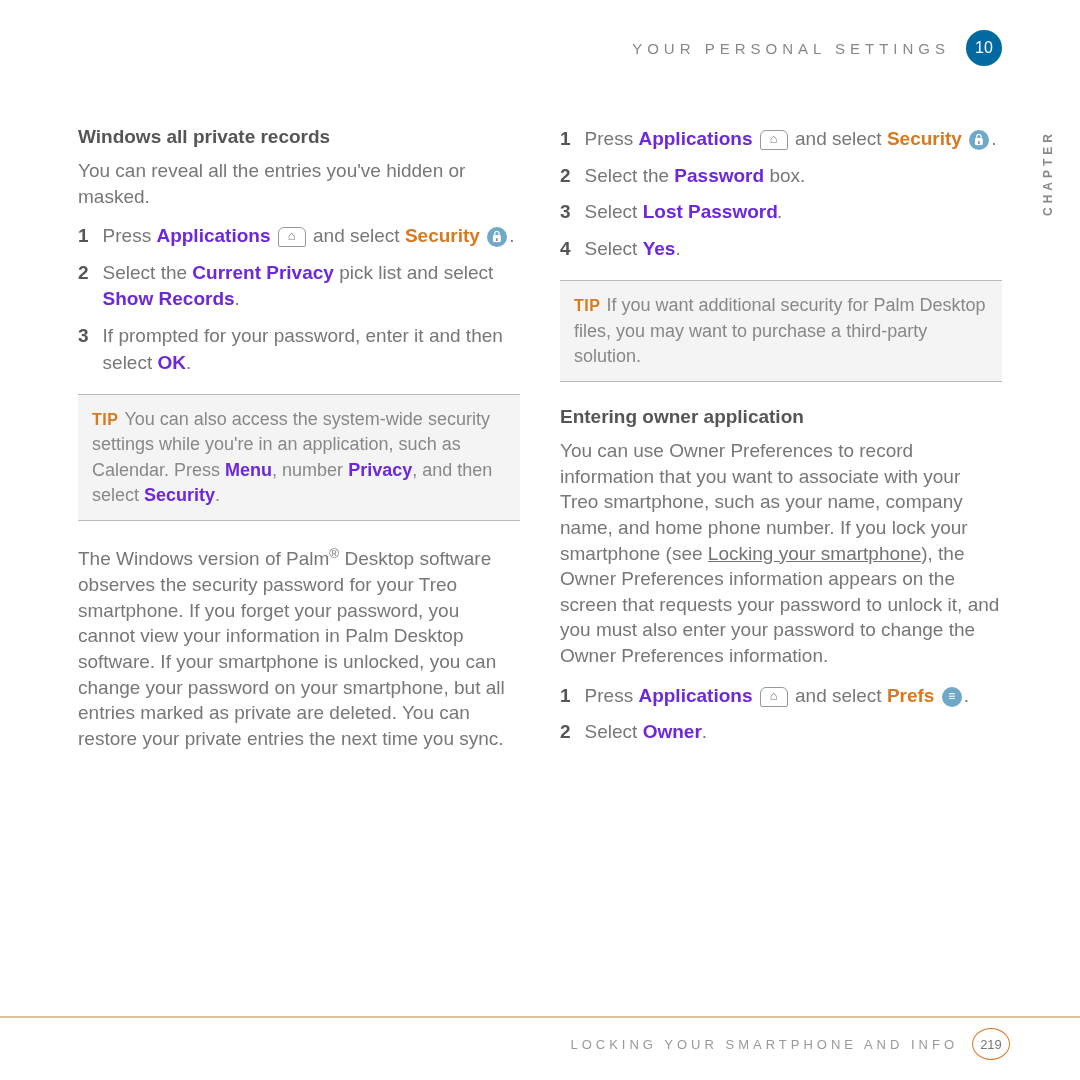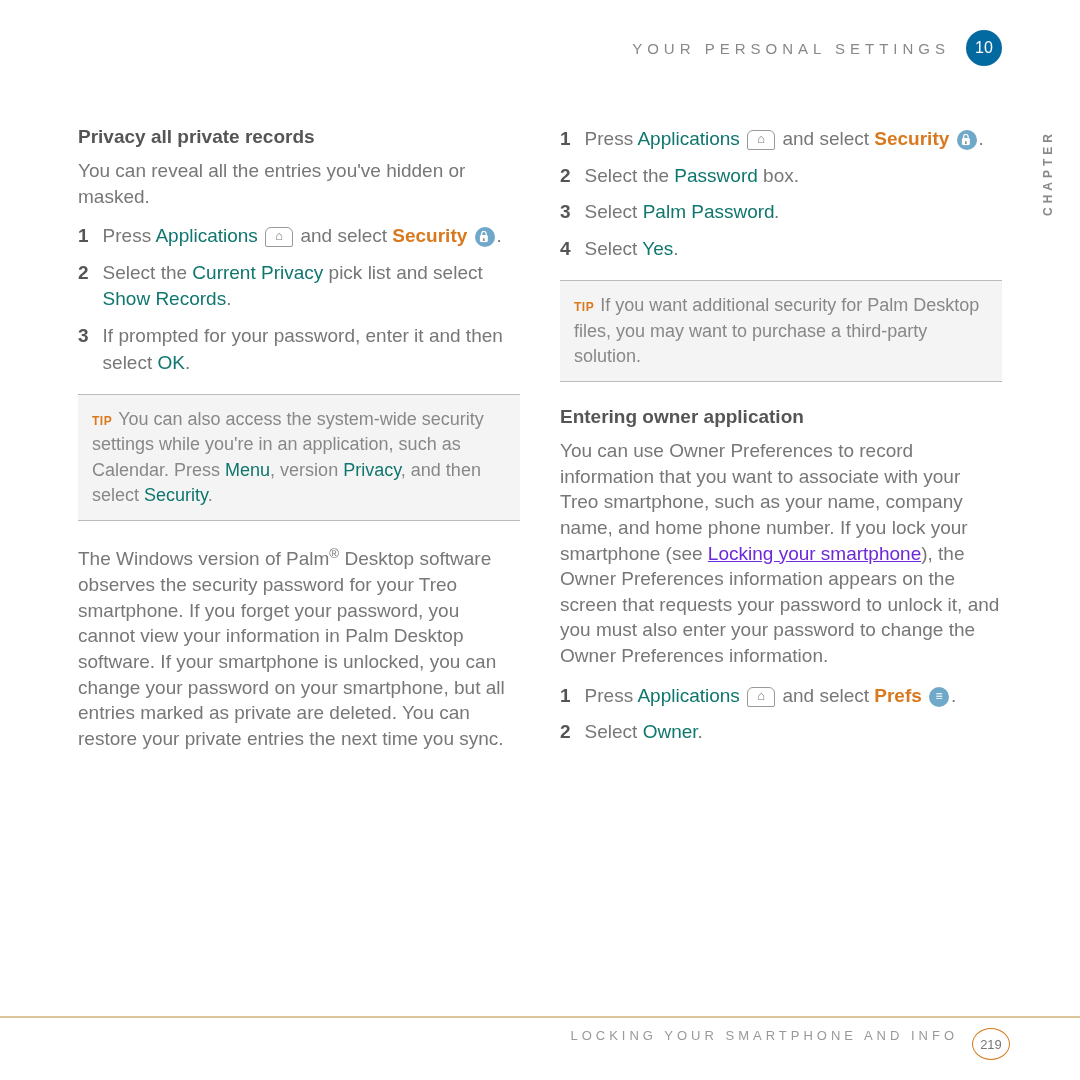--- a/index.html
+++ b/index.html
@@ -83,21 +83,21 @@
     margin-bottom: 10px;
     display: flex;
     gap: 14px;
   }
   ol.steps li .num {
     font-weight: bold;
     color: #555;
     flex-shrink: 0;
   }
   ol.steps li .txt { flex: 1; }
-  .b { font-weight: normal; color: #0f766e; }
+  .b { font-weight: bold; color: #6d28d9; }
   .accent { color: #d9791e; font-weight: bold; }
   .icon-box {
     display: inline-block;
     width: 28px;
     height: 20px;
     border: 1px solid #999;
     border-radius: 6px 6px 2px 2px;
     vertical-align: middle;
     position: relative;
     margin: 0 2px;
@@ -142,40 +142,41 @@
   .tipbox {
     border-top: 1px solid #bbb;
     border-bottom: 1px solid #bbb;
     background: #f4f4f4;
     padding: 12px 14px;
     margin: 12px 0 24px 0;
   }
   .tipbox .tiplabel {
     color: #d9791e;
     font-weight: bold;
-    font-size: 12px;
+    font-size: 16px;
     letter-spacing: 0.5px;
     margin-right: 6px;
   }
   .tipbox .tiptext {
     font-size: 18px;
     color: #888;
     line-height: 1.4;
   }
-  .link { text-decoration: underline; color: #6d28d9; }
+  .link { text-decoration: underline; color: #737373; }
   .italic { font-style: italic; }
   .footer {
     position: absolute;
     bottom: 20px;
     left: 0;
     right: 0;
     border-top: 2px solid #dcc49a;
     padding-top: 10px;
     display: flex;
     justify-content: flex-end;
+    align-items: center;
     padding-right: 70px;
     gap: 14px;
   }
   .footer-label {
     font-size: 13px;
     letter-spacing: 4px;
     color: #999;
   }
   .pagenum {
     width: 38px;
@@ -197,21 +198,21 @@
 
   <div class="header-row">
     <span class="header-title">YOUR PERSONAL SETTINGS</span>
     <span class="chapter-badge">10</span>
   </div>
   <div class="chapter-side">CHAPTER</div>
 
   <div class="cols">
 
     <div class="col">
-      <h3 class="section">Privacy all private records</h3>
+      <h3 class="section">Windows all private records</h3>
       <p class="body">You can reveal all the entries you've hidden or masked.</p>
 
       <ol class="steps">
         <li>
           <span class="num">1</span>
           <span class="txt">
             <span>Press </span><span class="b">Applications</span>
             <span class="icon-box"></span><span> and select </span><span class="accent">Security</span>
             <span class="icon-circle lock"></span><span>.</span>
           </span>
@@ -225,21 +226,21 @@
         <li>
           <span class="num">3</span>
           <span class="txt">
             <span>If prompted for your password, enter it and then select </span><span class="b">OK</span><span>.</span>
           </span>
         </li>
       </ol>
 
       <div class="tipbox">
         <span class="tiptext">
-          <span class="tiplabel">TIP</span><span>You can also access the system-wide security settings while you're in an application, such as Calendar. Press </span><span class="b">Menu</span><span>, version </span><span class="b">Privacy</span><span>, and then select </span><span class="b">Security</span><span>.</span>
+          <span class="tiplabel">TIP</span><span>You can also access the system-wide security settings while you're in an application, such as Calendar. Press </span><span class="b">Menu</span><span>, number </span><span class="b">Privacy</span><span>, and then select </span><span class="b">Security</span><span>.</span>
         </span>
       </div>
 
       <p class="body">
         <span>The Windows version of Palm</span><span class="registered">®</span><span> Desktop software observes the security password for your Treo smartphone. If you forget your password, you cannot view your information in Palm Desktop software. If your smartphone is unlocked, you can change your password on your smartphone, but all entries marked as private are deleted. You can restore your private entries the next time you sync.</span>
       </p>
     </div>
 
     <div class="col">
 
@@ -254,21 +255,21 @@
         </li>
         <li>
           <span class="num">2</span>
           <span class="txt">
             <span>Select the </span><span class="b">Password</span><span> box.</span>
           </span>
         </li>
         <li>
           <span class="num">3</span>
           <span class="txt">
-            <span>Select </span><span class="b">Palm Password</span><span class="italic">.</span>
+            <span>Select </span><span class="b">Lost Password</span><span class="italic">.</span>
           </span>
         </li>
         <li>
           <span class="num">4</span>
           <span class="txt">
             <span>Select </span><span class="b">Yes</span><span>.</span>
           </span>
         </li>
       </ol>
 

